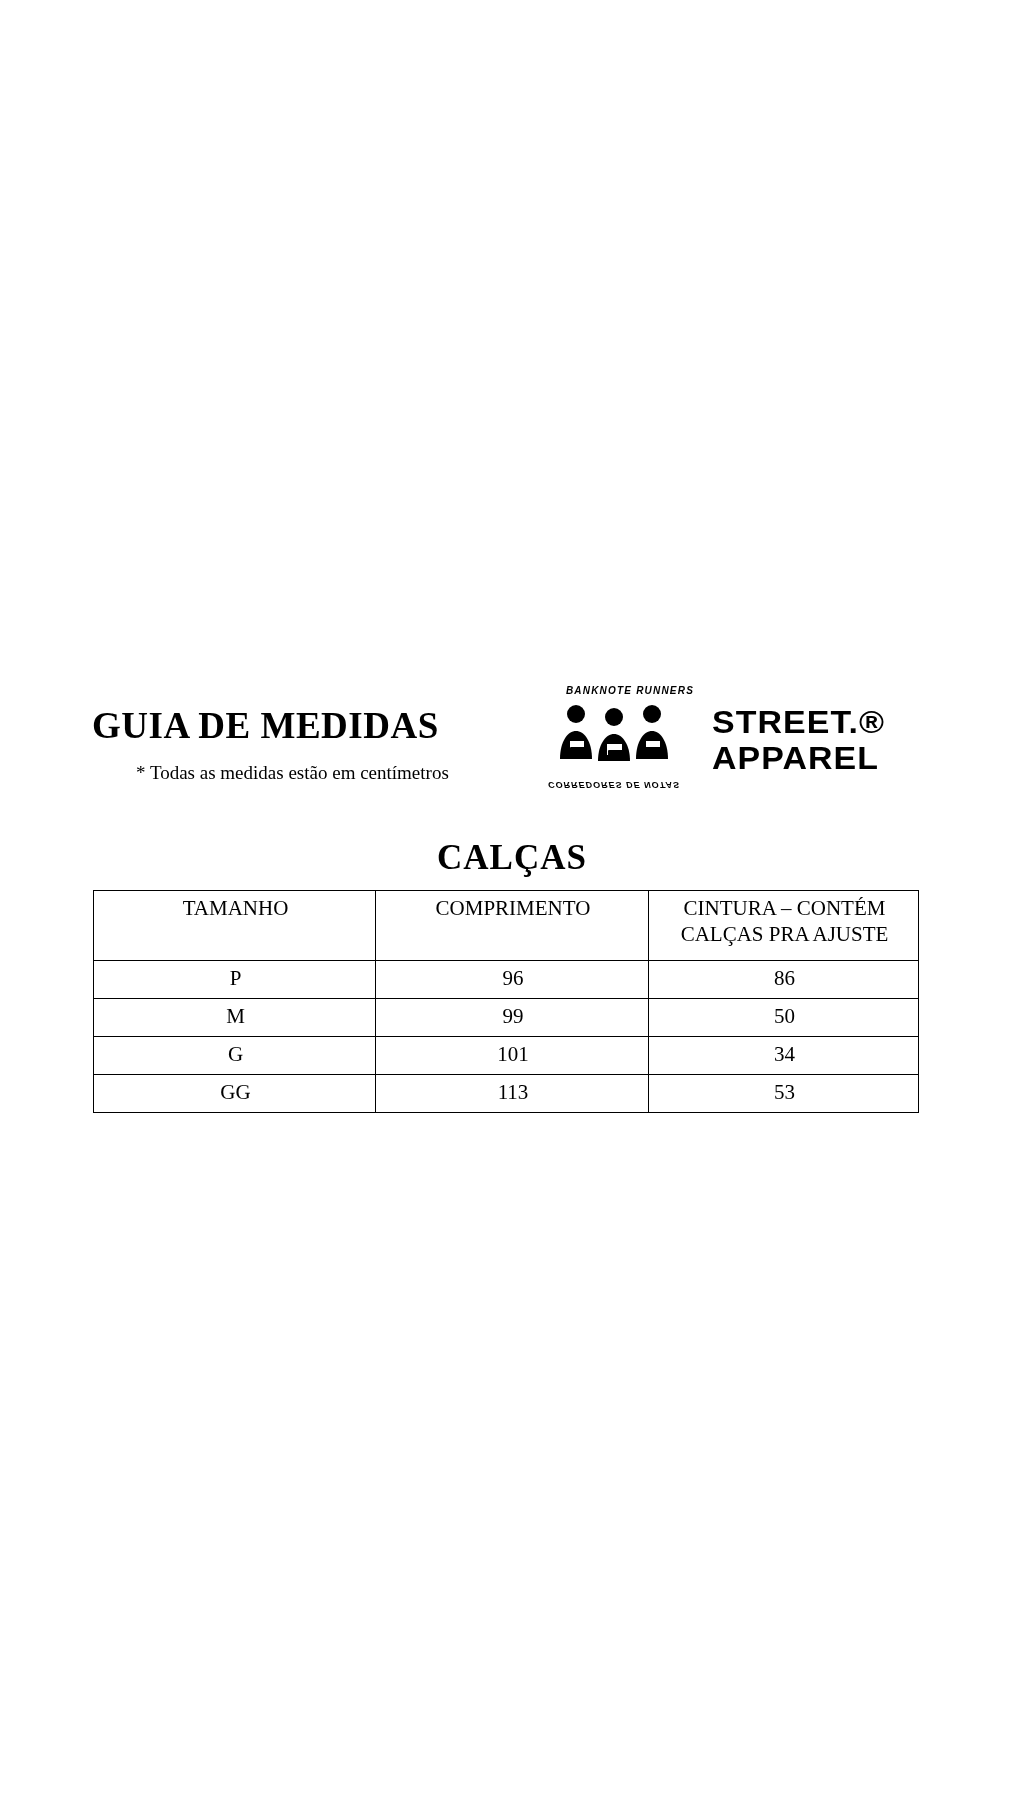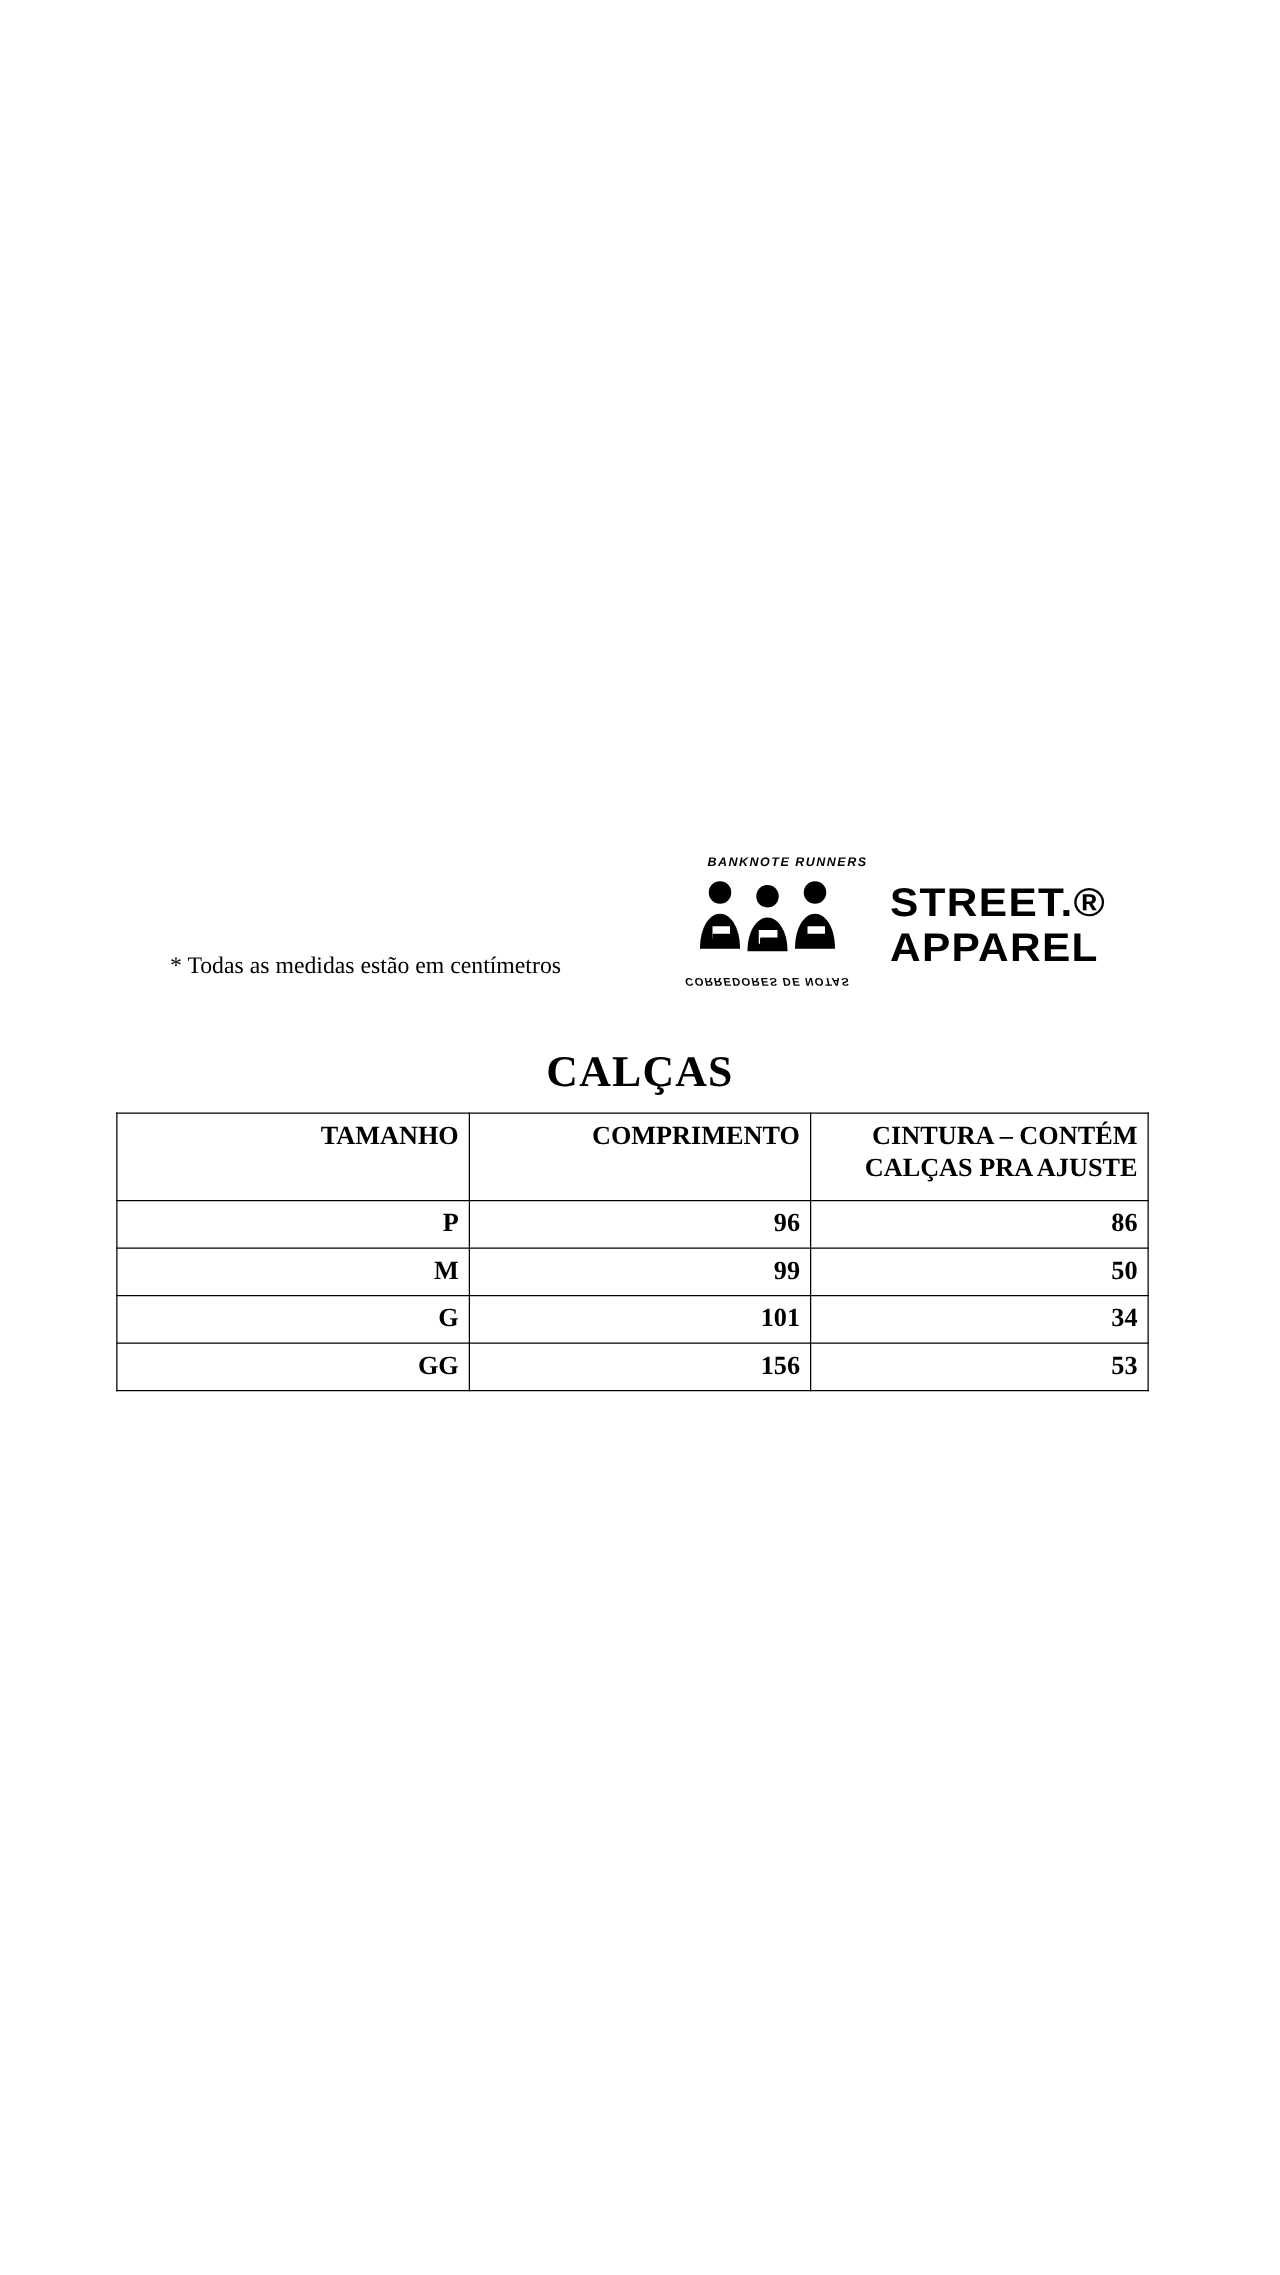--- a/index.html
+++ b/index.html
@@ -133,39 +133,40 @@
     width: 825px;
     border-collapse: collapse;
     table-layout: fixed;
     font-family: "Liberation Serif", serif;
     font-size: 21px;
   }
   .size-table td,
   .size-table th {
     border: 1.6px solid #000000;
     padding: 4px 8px 5px 10px;
-    text-align: right;
+    text-align: center;
     vertical-align: top;
-    font-weight: bold;
+    font-weight: normal;
     line-height: 26px;
   }
   .size-table th { height: 60px; }
   .size-table td { height: 28px; }
   .col-size { width: 282px; }
   .col-len  { width: 273px; }
   .col-waist{ width: 270px; }
   .waist-head { white-space: normal; }
 </style>
 </head>
 <body>
 
 <div class="doc">
 
   <div class="header-row">
 
+    <div class="guide-title">GUIA DE MEDIDAS</div>
     <div class="units-note">* Todas as medidas estão em centímetros</div>
 
     <div class="br-logo">
       <div class="br-top">BANKNOTE RUNNERS</div>
       <svg class="br-art" viewBox="0 0 128 62">
         <g fill="#000000">
 
           <circle cx="26" cy="13" r="9"></circle>
           <path d="M10 58 C10 40 18 30 26 30 C34 30 42 40 42 58 Z"></path>
           <rect x="20" y="40" width="14" height="10" fill="#ffffff"></rect>
@@ -219,19 +220,19 @@
         <td>99</td>
         <td>50</td>
       </tr>
       <tr>
         <td>G</td>
         <td>101</td>
         <td>34</td>
       </tr>
       <tr>
         <td>GG</td>
-        <td>156</td>
+        <td>113</td>
         <td>53</td>
       </tr>
     </tbody>
   </table>
 
 </div>
 
 </body></html>

